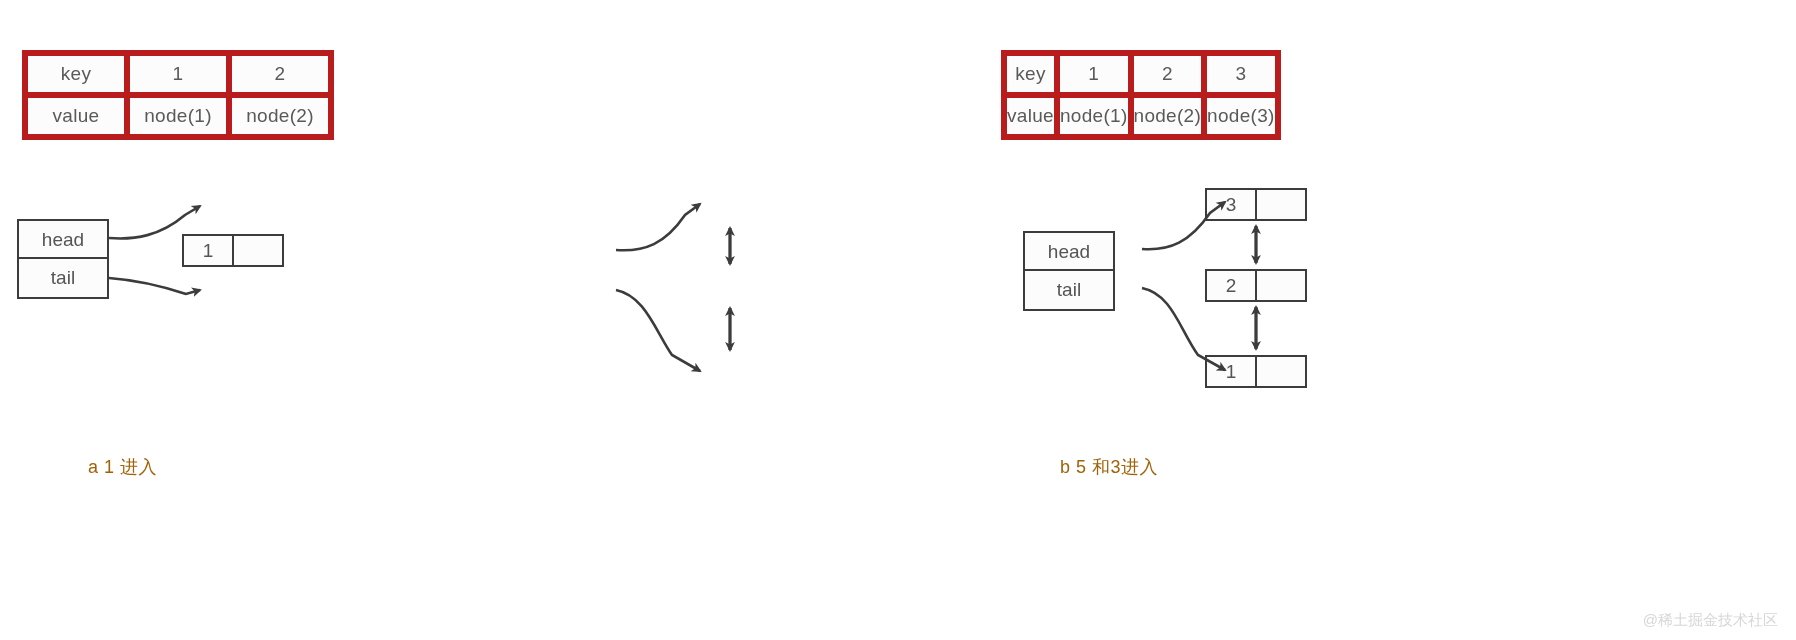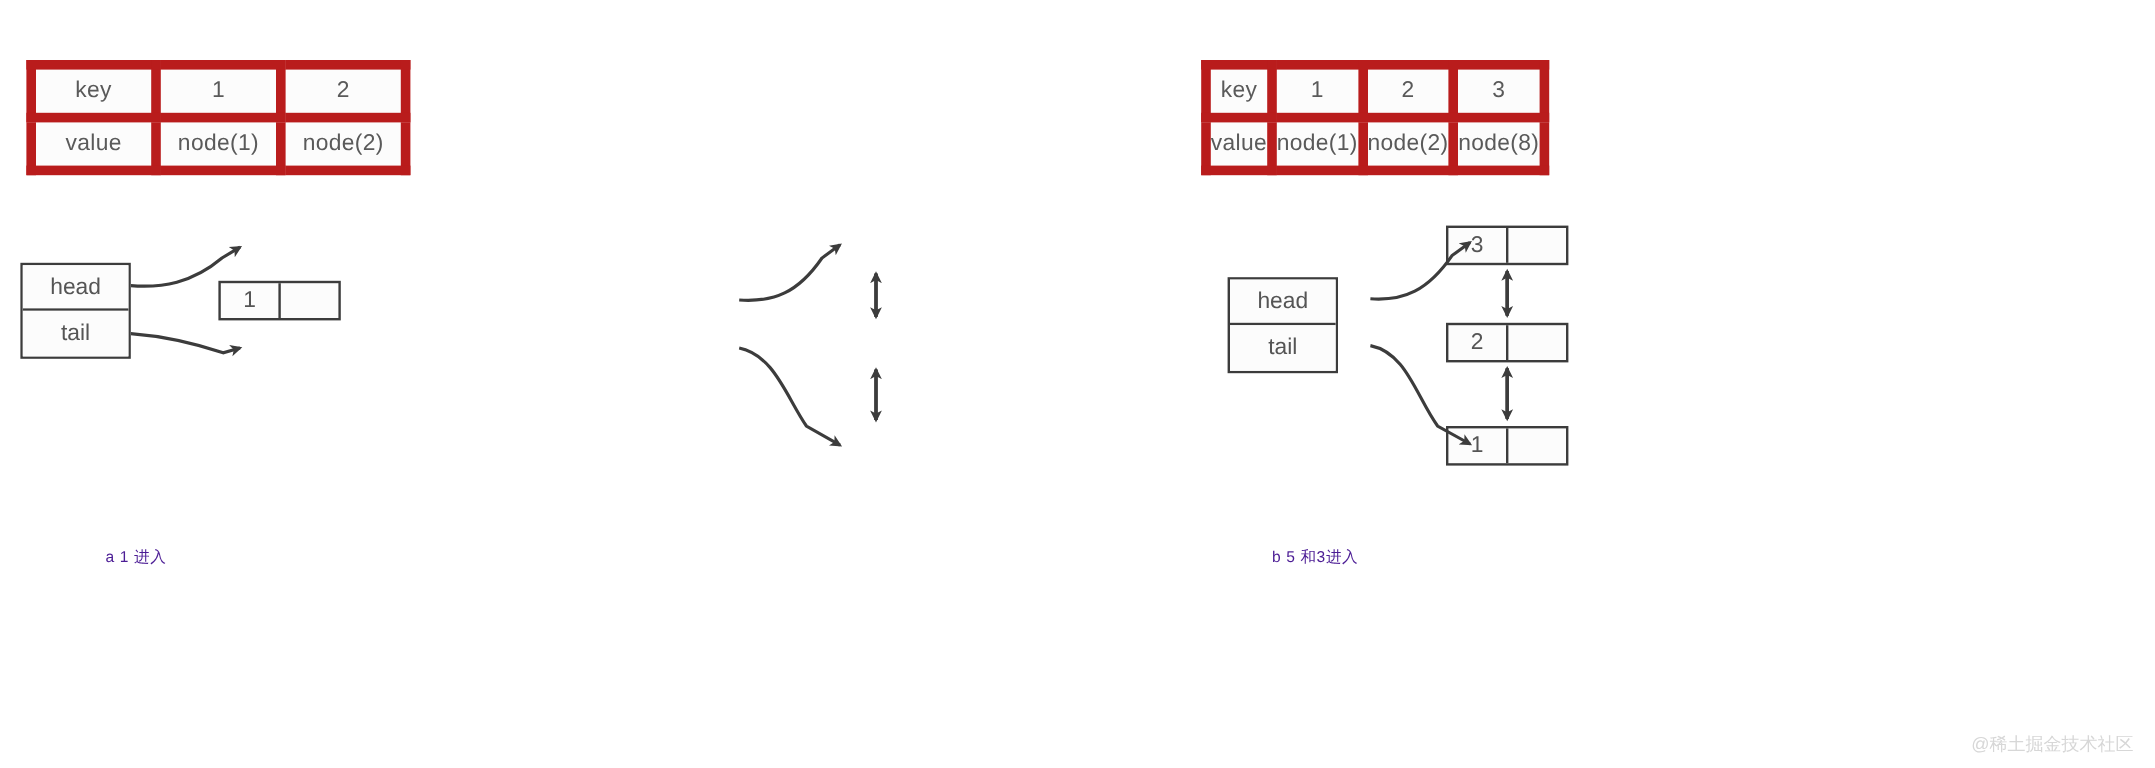--- a/index.html
+++ b/index.html
@@ -23,21 +23,21 @@
   #panel-b { left: 500px;  width: 620px; }
   #panel-c { left: 1120px; width: 676px; }
 
   
   .hash-table {
     position: absolute;
     border-collapse: collapse;
     table-layout: fixed;
   }
   .hash-table td {
-    border: 8px solid #b91c1c;
+    border: 6px solid #b91c1c;
     height: 36px;
     text-align: center;
     vertical-align: middle;
     font-size: 19px;
     color: #5a5a5a;
     font-family: "Liberation Sans", "DejaVu Sans", sans-serif;
     background: #fcfcfc;
     padding: 0;
     letter-spacing: 0.3px;
   }
@@ -106,22 +106,22 @@
   #node-a1 { left: 182px; top: 234px; }
 
   
   #node-b3 { left: 705px; top: 188px; }
   #node-b2 { left: 705px; top: 269px; }
   #node-b1 { left: 705px; top: 355px; }
 
   
   .caption {
     position: absolute;
-    font-size: 13px;
-    color: #4c1d95;
+    font-size: 18px;
+    color: #a16207;
     white-space: nowrap;
     font-family: "Liberation Sans", "DejaVu Sans", sans-serif;
     letter-spacing: 0.5px;
   }
   #caption-a { left: 88px;   top: 455px; }
   #caption-b { left: 560px;  top: 455px; }
 
   
   #watermark {
     position: absolute;
@@ -186,21 +186,21 @@
         <tr>
       <td class="label-cell">key</td>
       <td class="data-cell">1</td>
       <td class="data-cell">2</td>
       <td class="data-cell">3</td>
     </tr>
     <tr>
       <td class="label-cell">value</td>
       <td class="data-cell">node(1)</td>
       <td class="data-cell">node(2)</td>
-      <td class="data-cell">node(8)</td>
+      <td class="data-cell">node(3)</td>
     </tr>
   </tbody>
     </table>
 
   <svg class="diagram" id="diagram-b" viewBox="0 0 1796 640" preserveAspectRatio="none" style="width:1796px;left:-500px;">
     <defs>
       <marker id="ah-b" markerWidth="11" markerHeight="11" refX="8" refY="5.5" orient="auto" markerUnits="userSpaceOnUse">
         <path d="M0,0.6 L10,5.5 L0,10.4 L2.6,5.5 Z" fill="#3c3c3c"></path>
       </marker>
       <marker id="ah-b-up" markerWidth="11" markerHeight="11" refX="8" refY="5.5" orient="auto" markerUnits="userSpaceOnUse">

